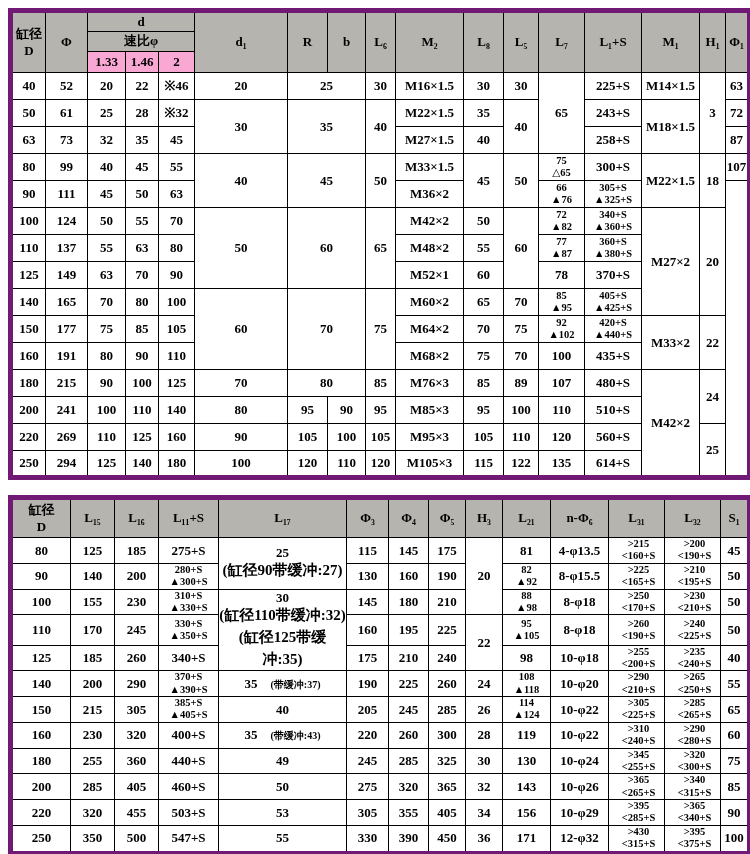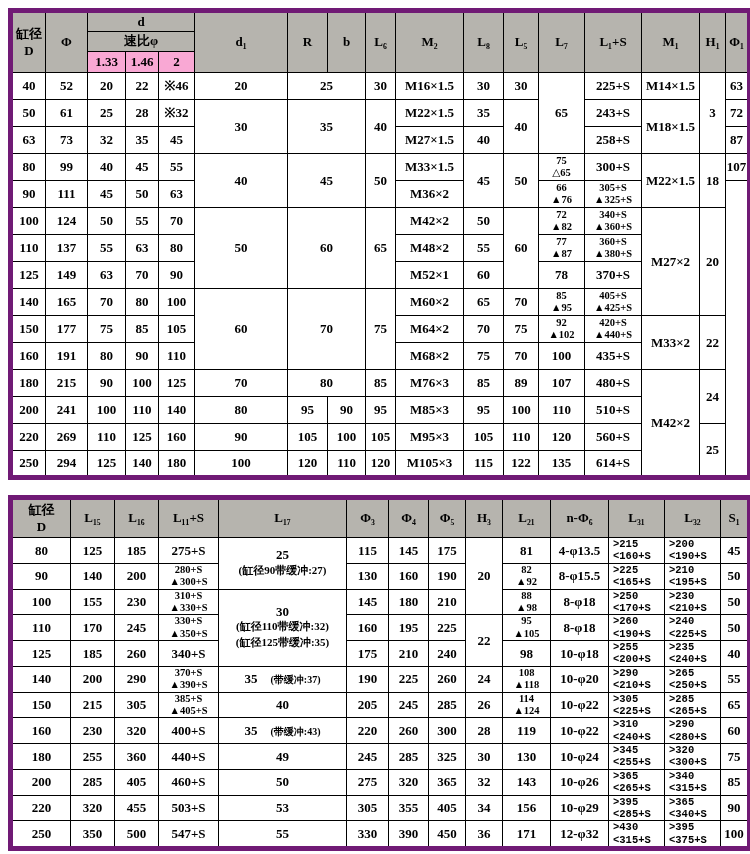--- a/index.html
+++ b/index.html
@@ -21,23 +21,23 @@
   }
   th{background:#b6b4ae;font-size:13px;line-height:1.25;}
   th.wh{background:#f9a8d4;}
   td{font-size:13px;line-height:1.2;background:#ffffff;}
   .hr0{height:21px}.hr1{height:20px}.hr2{height:21px}
   #t1 .brow{height:27px}
   #t2 .hr0{height:40px}
   #t2 .brow{height:25px}
   .line{display:block;}
   td.sm .line{font-size:10.5px;line-height:1.18;}
-  .note{font-size:11px;line-height:1.45;}
+  .note{font-size:15px;line-height:1.45;}
   .note-in{font-size:10px;}
-  td.ln{text-align:left;padding-left:4px;font-family:Liberation Mono, monospace;}
+  td.ln{text-align:center;padding-left:4px;}
 </style>
 </head>
 <body>
 
 <div class="sheet">
   <table id="t1">
       <colgroup>
         <col style="width: 35px;">
         <col style="width: 42px;">
         <col style="width: 38px;">

